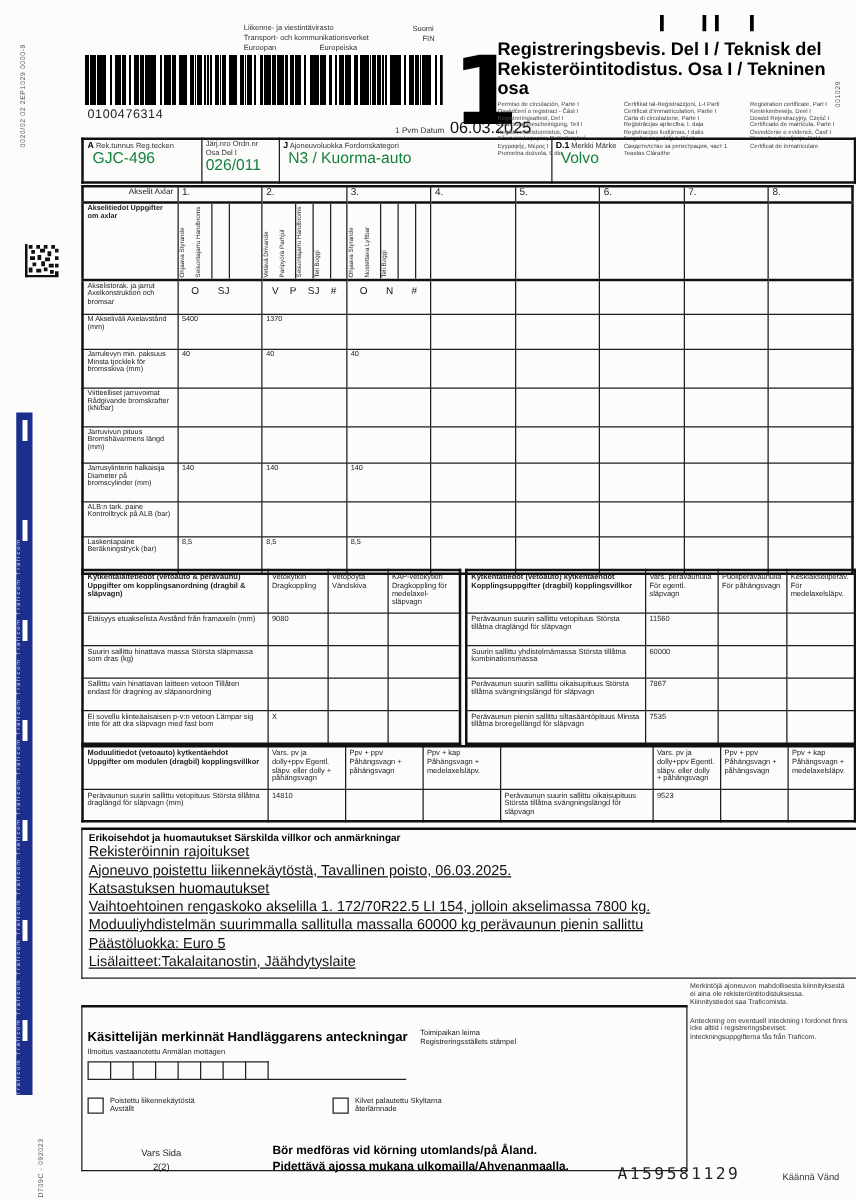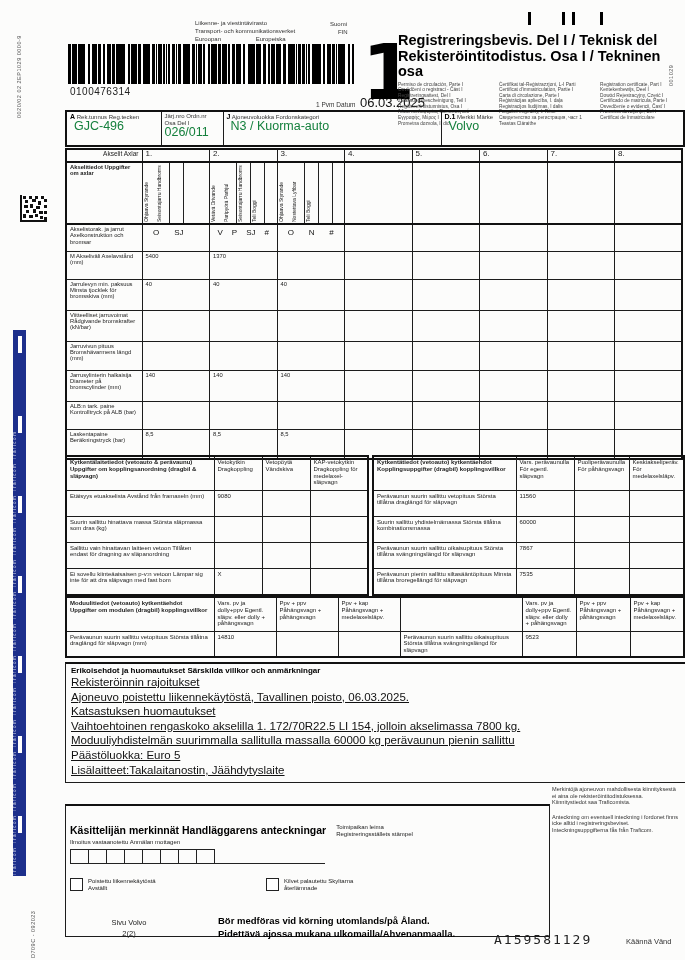--- a/index.html
+++ b/index.html
@@ -513,21 +513,21 @@
         <div class="cblbl" style="width:88px;">Kilvet palautettu Skyltarna återlämnade</div>
       </div>
     </div>
   </div>
   <div class="abs notes" style="left:552px;top:786px;width:126px;">
     <div>Merkintöjä ajoneuvon mahdollisesta kiinnityksestä ei aina ole rekisteröintitodistuksessa. Kiinnitystiedot saa Traficomista.</div>
     <div style="margin-top:8px;">Anteckning om eventuell inteckning i fordonet finns icke alltid i registreringsbeviset. Inteckningsuppgifterna fås från Traficom.</div>
   </div>
 
   <div class="abs" style="left:104px;top:917px;width:50px;text-align:center;font-size:7.5px;line-height:11px;color:#222;">
-    <div>Sivu Volvo</div>
+    <div>Vars Sida</div>
     <div>2(2)</div>
   </div>
   <div class="abs" style="left:218px;top:915px;">
     <div class="footbold">Bör medföras vid körning utomlands/på Åland.</div>
     <div class="footbold">Pidettävä ajossa mukana ulkomailla/Ahvenanmaalla.</div>
   </div>
   <div class="abs docnum" style="left:494px;top:932px;">A159581129</div>
   <div class="abs" style="left:626px;top:937px;font-size:7.5px;color:#333;">Käännä Vänd</div>
 
 </div>

